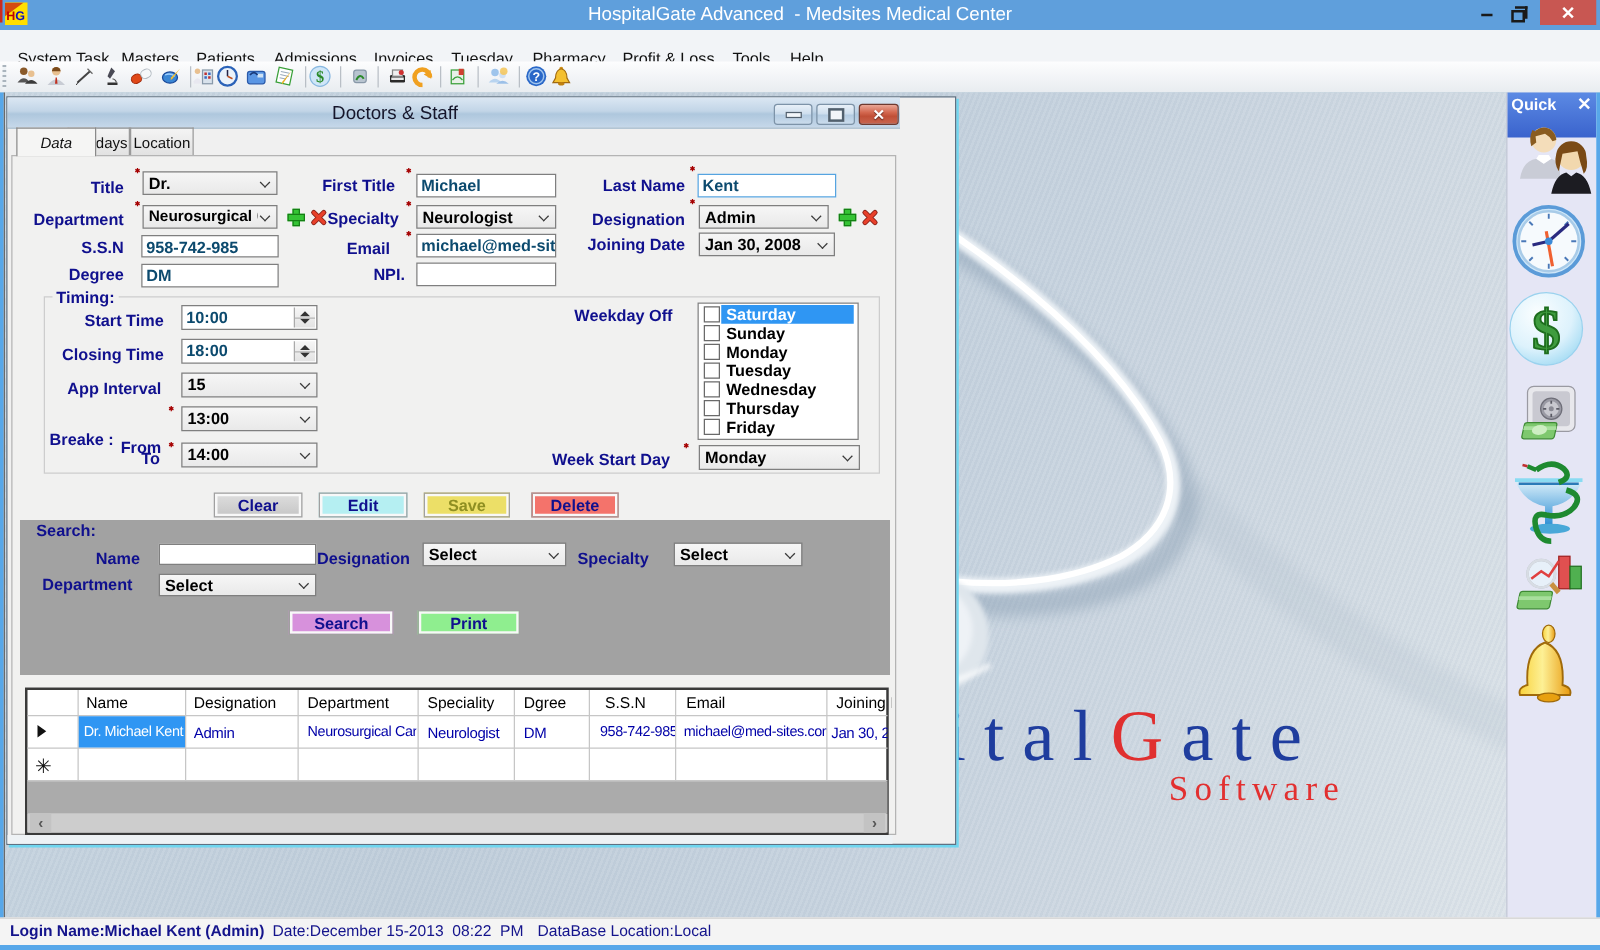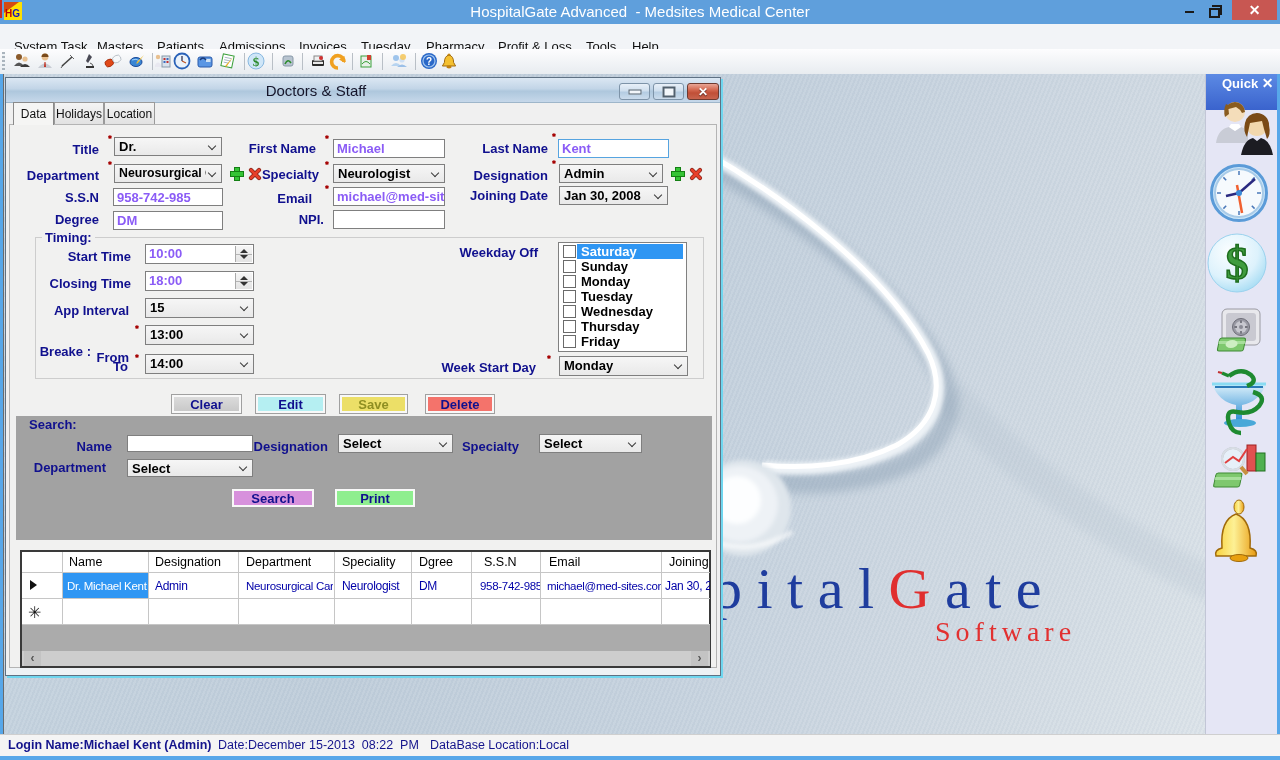--- a/index.html
+++ b/index.html
@@ -28,40 +28,40 @@
   #leftborder{left:0;top:74px;width:3px;height:682px;background:#57a7e9;}
   #leftdark{left:3px;top:74px;width:1px;height:660px;background:#6a6a6a;}
   #rightborder{left:1277px;top:74px;width:3px;height:682px;background:#57a7e9;}
   #bottomborder{left:0;top:756px;width:1280px;height:4px;background:#57a7e9;}
   
   #logo1{font-family:"Liberation Serif",serif;font-size:58px;color:#1f3d9e;left:713px;top:555px;letter-spacing:14.5px;}
   #logo1 .g{color:#e02f2f;}
   #logo2{font-family:"Liberation Serif",serif;font-size:28px;color:#e23030;left:935px;top:616px;letter-spacing:5px;}
   
   #sidebar{left:1206px;top:74px;width:71px;height:660px;background:#e5e6f5;}
-  #sbhead{left:1206px;top:74px;width:71px;height:36px;background:linear-gradient(#5c8ae4,#3a63cd);color:#fff;font-weight:bold;font-size:13px;line-height:19px;padding-left:16px;box-sizing:border-box;}
+  #sbhead{left:1206px;top:74px;width:71px;height:36px;background:linear-gradient(#5c8ae4,#3a63cd);color:#fff;font-weight:bold;font-size:13px;line-height:19px;padding-left:3px;box-sizing:border-box;}
   #sbx{left:1258px;top:74px;width:19px;height:19px;color:#fff;font-size:14px;font-weight:bold;text-align:center;line-height:19px;}
   
   #statusbar{left:0;top:734px;width:1280px;height:22px;background:#f4f4f4;border-top:1px solid #cfcfcf;box-sizing:border-box;}
   .st{position:absolute;top:734px;height:22px;line-height:23px;font-size:12.5px;color:#14148c;}
   
-  #dlg{left:5px;top:77px;width:714px;height:597px;background:#f0f0f0;border:1px solid #5f7183;box-shadow:2px 2px 0 #6fd6ef;}
+  #dlg{left:5px;top:77px;width:714px;height:597px;background:#f0f0f0;border:1px solid #5f7183;box-shadow:2px 2px 0 #6fd6ef;padding-left:44px;}
   #dlgtitle{left:0;top:0;width:714px;height:24px;background:linear-gradient(#dbe7f3 0%,#c2d5e7 45%,#aec7dd 55%,#c6d8ea 100%);border-bottom:1px solid #9eb6ca;}
   #dlgtext{left:0;top:0;width:620px;height:24px;line-height:25px;text-align:center;font-size:15px;color:#15152a;}
   .wbtn{position:absolute;top:5px;height:17px;border:1px solid #7d93a8;border-radius:3px;background:linear-gradient(#e8f0f8 0%,#cfdfee 45%,#b4cce2 55%,#cbdcec 100%);box-sizing:border-box;}
   #wb-close{background:linear-gradient(#e9a696 0%,#d3674f 40%,#c04f37 60%,#c8644e 100%);border:1px solid #6e3a30;}
   .wbi{position:absolute;left:50%;top:50%;transform:translate(-50%,-50%);}
   
   .tab{position:absolute;top:24px;height:22px;line-height:22px;font-size:12px;color:#111;text-align:center;border:1px solid #9a9a9a;border-bottom:none;background:linear-gradient(#f4f4f4,#e2e2e2);box-sizing:border-box;}
-  #tab-data{left:7px;width:41px;height:23px;background:#f6f6f6;z-index:3;}
+  #tab-data{left:7px;width:64px;height:23px;background:#f6f6f6;z-index:3;font-style:italic;}
   
   #dlgbody{left:3px;top:46px;width:708px;height:544px;background:#f1f1f0;border:1px solid #b4b4b4;box-sizing:border-box;}
   .lbl{position:absolute;font-weight:bold;font-size:13px;color:#10108e;text-align:right;white-space:nowrap;}
   .ast{position:absolute;color:#a50000;font-size:7px;font-weight:bold;transform:scale(0.75);}
-  .inp{position:absolute;background:#fff;border:1px solid #7f7f7f;font-weight:bold;font-size:13px;color:#8b5cf6;padding:1px 3px 0 3px;box-sizing:border-box;overflow:hidden;white-space:nowrap;}
+  .inp{position:absolute;background:#fff;border:1px solid #7f7f7f;font-weight:bold;font-size:13px;color:#0c4a6e;padding:1px 3px 0 3px;box-sizing:border-box;overflow:hidden;white-space:nowrap;}
   .dd{position:absolute;background:linear-gradient(#f6f6f6,#e9e9e9);border:1px solid #7f7f7f;font-weight:bold;font-size:13px;color:#000;padding:1px 16px 0 4px;box-sizing:border-box;overflow:hidden;white-space:nowrap;}
   .chev{position:absolute;right:6px;top:50%;margin-top:-4px;width:5px;height:5px;border-right:1.6px solid #3a3a3a;border-bottom:1.6px solid #3a3a3a;transform:rotate(45deg);}
   .spin{position:absolute;right:1px;top:1px;width:16px;bottom:1px;border-left:1px solid #aaa;background:linear-gradient(#f6f6f6,#e3e3e3);}
   .spin::after{content:"";position:absolute;left:0;right:0;top:50%;height:1px;background:#b5b5b5;}
   .up{position:absolute;left:4px;top:3px;width:0;height:0;border-left:4px solid transparent;border-right:4px solid transparent;border-bottom:4px solid #333;}
   .dn{position:absolute;left:4px;bottom:3px;width:0;height:0;border-left:4px solid transparent;border-right:4px solid transparent;border-top:4px solid #333;}
   .plus{position:absolute;width:13px;height:13px;}
   .plus div{position:absolute;background:#35c435;border:1px solid #148014;}
   .xico{position:absolute;font-weight:bold;color:#e03020;font-size:15px;line-height:13px;text-shadow:0 1px 0 #902010;}
   
@@ -383,21 +383,21 @@
       <div class="wbi" style="color:#fff;font-weight:bold;font-size:12px;line-height:12px;text-shadow:0 1px 1px #50201a;">✕</div>
     </div>
   <div class="tab" id="tab-hol" style="left:48px;width:50px;">Holidays</div>
   <div class="tab" id="tab-loc" style="left:98px;width:51px;">Location</div>
   <div class="tab" id="tab-data" style="background:#f5f5f4;border-color:#8a8a8a;">Data</div>
   <div class="abs" id="dlgbody">
 
   <div class="lbl" style="right:617px;top:17px;">Title</div>
   <div class="ast" style="left:97px;top:8px;">✱</div>
   <div class="dd" style="left:104px;top:12px;width:108px;height:19px;">Dr.<div class="chev"></div></div>
-  <div class="lbl" style="left:210px;width:96px;top:16px;">First Name</div>
+  <div class="lbl" style="left:210px;width:96px;top:16px;">First Title</div>
   <div class="ast" style="left:314px;top:8px;">✱</div>
   <div class="inp" style="left:323px;top:14px;width:112px;height:19px;">Michael</div>
   <div class="lbl" style="left:440px;width:98px;top:16px;">Last Name</div>
   <div class="ast" style="left:541px;top:6px;">✱</div>
   <div class="inp" style="left:548px;top:14px;width:111px;height:19px;border:1px solid #56a4e0;">Kent</div>
 
   <div class="lbl" style="right:617px;top:43px;">Department</div>
   <div class="ast" style="left:97px;top:34px;">✱</div>
   <div class="dd" style="left:104px;top:39px;width:108px;height:19px;"><span style="display:inline-block;max-width:87px;overflow:hidden;font-size:12.3px;">Neurosurgical C</span><div class="chev"></div></div>
   <div class="plus" style="left:220px;top:42px;">

